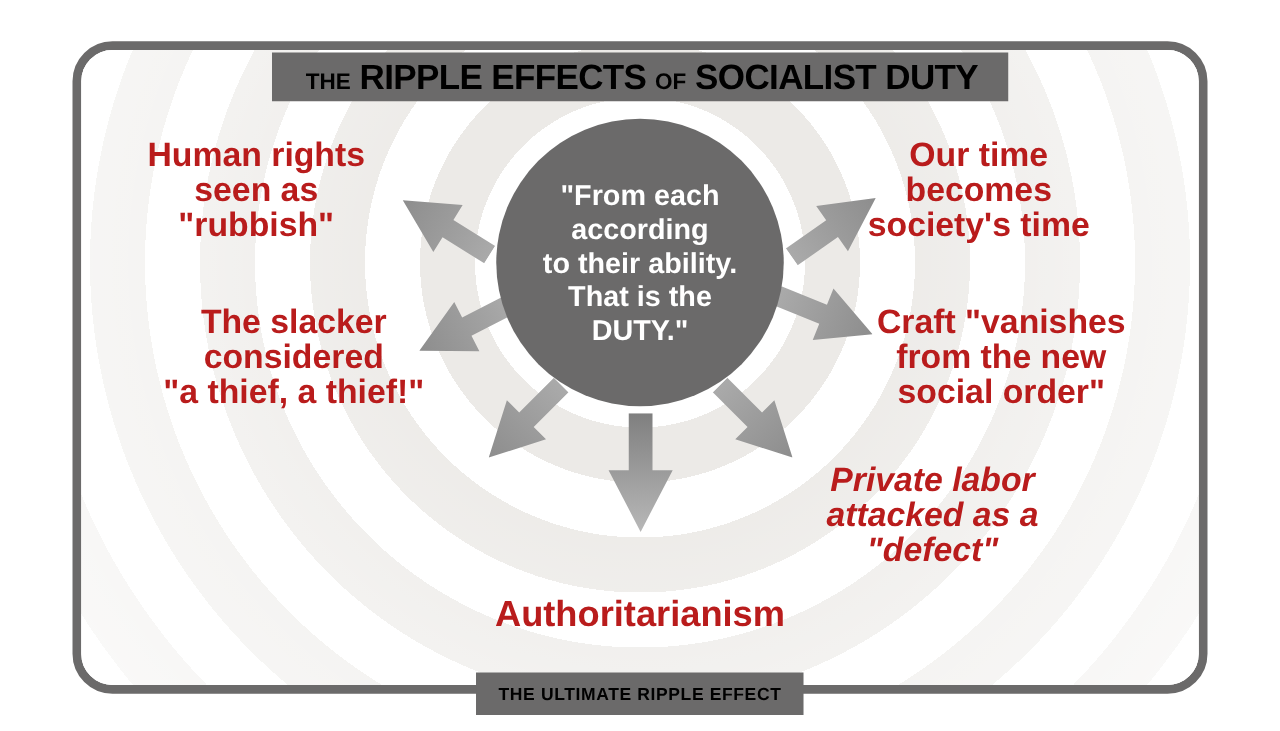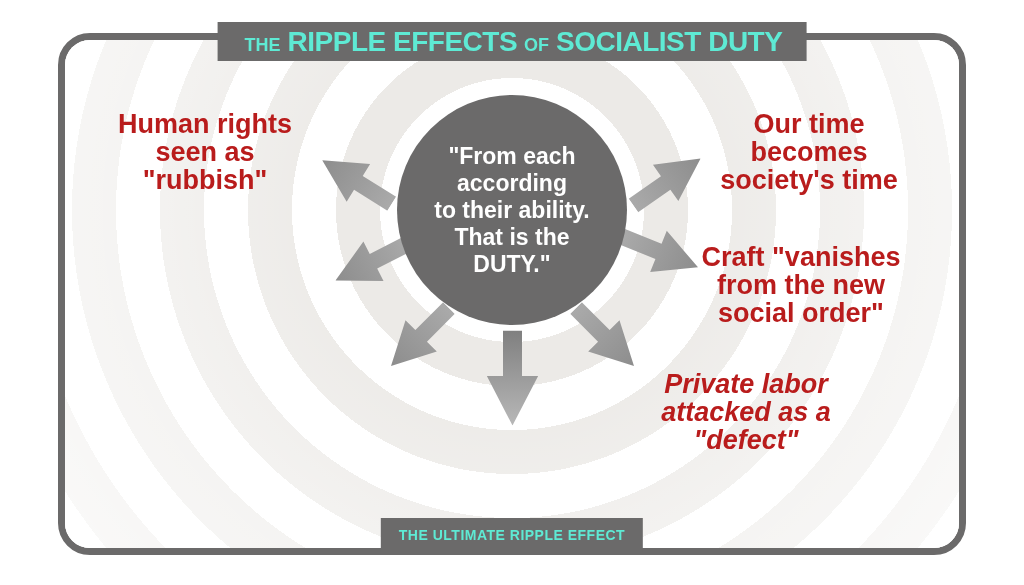--- a/index.html
+++ b/index.html
@@ -51,30 +51,30 @@
   }
 
   
   .effect {
     position:absolute; color:#b91c1c; font-weight:700;
     font-size:27px; line-height:28px; text-align:center; white-space:pre-line;
   }
   .e1 { left:28px;  top:70px;  width:224px; }
   .e2 { left:40px;  top:203px; width:260px; }
   .e3 { left:100px; top:328px; width:230px; }
-  .e4 { left:620px; top:70px;  width:248px; }
+  .e4 { left:594px; top:70px;  width:248px; }
   .e5 { left:612px; top:203px; width:248px; }
   .e6 { left:562px; top:330px; width:238px;font-style:italic; }
   .e7 { left:295px; top:438px; width:304px; font-size:29px; }
 
   
   .banner {
-    position:absolute; background:#6b6a6a; color:#5eead4;
+    position:absolute; background:#6b6a6a; color:#000000;
     text-align:left; white-space:nowrap;
-    left:50%; transform:translateX(-50%);
+    left:50%; transform:translateX(-50%);margin-top:20px;
   }
   .banner.top { top:22px; height:39px; line-height:39px; padding:0 22px; }
   .banner.top .t-sm { font-size:18px; font-weight:700; margin:0 5px; }
   .banner.top .t-lg { font-size:28px; font-weight:700; letter-spacing:-0.5px; margin:0 2px; }
   .banner.bottom {
     top:518px; height:34px; line-height:34px; padding:0 18px;
     font-size:14px; font-weight:700; letter-spacing:0.5px;
   }
 </style>
 </head>
@@ -123,29 +123,33 @@
     <div class="quote">"From each
 according
 to their ability.
 That is the
 DUTY."</div>
   </div>
 
   <div class="effect e1">Human rights
 seen as
 "rubbish"</div>
+  <div class="effect e2">The slacker
+considered
+"a thief, a thief!"</div>
   <div class="effect e4">Our time
 becomes
 society's time</div>
   <div class="effect e5">Craft "vanishes
 from the new
 social order"</div>
   <div class="effect e6">Private labor
 attacked as a
 "defect"</div>
+  <div class="effect e7">Authoritarianism</div>
 </div>
 
 <div class="banner top">
   <span class="t-sm">THE</span><span class="t-lg">RIPPLE EFFECTS</span><span class="t-sm">OF</span><span class="t-lg">SOCIALIST DUTY</span>
 </div>
 
 <div class="banner bottom">
   <span>THE ULTIMATE RIPPLE EFFECT</span>
 </div>
 

